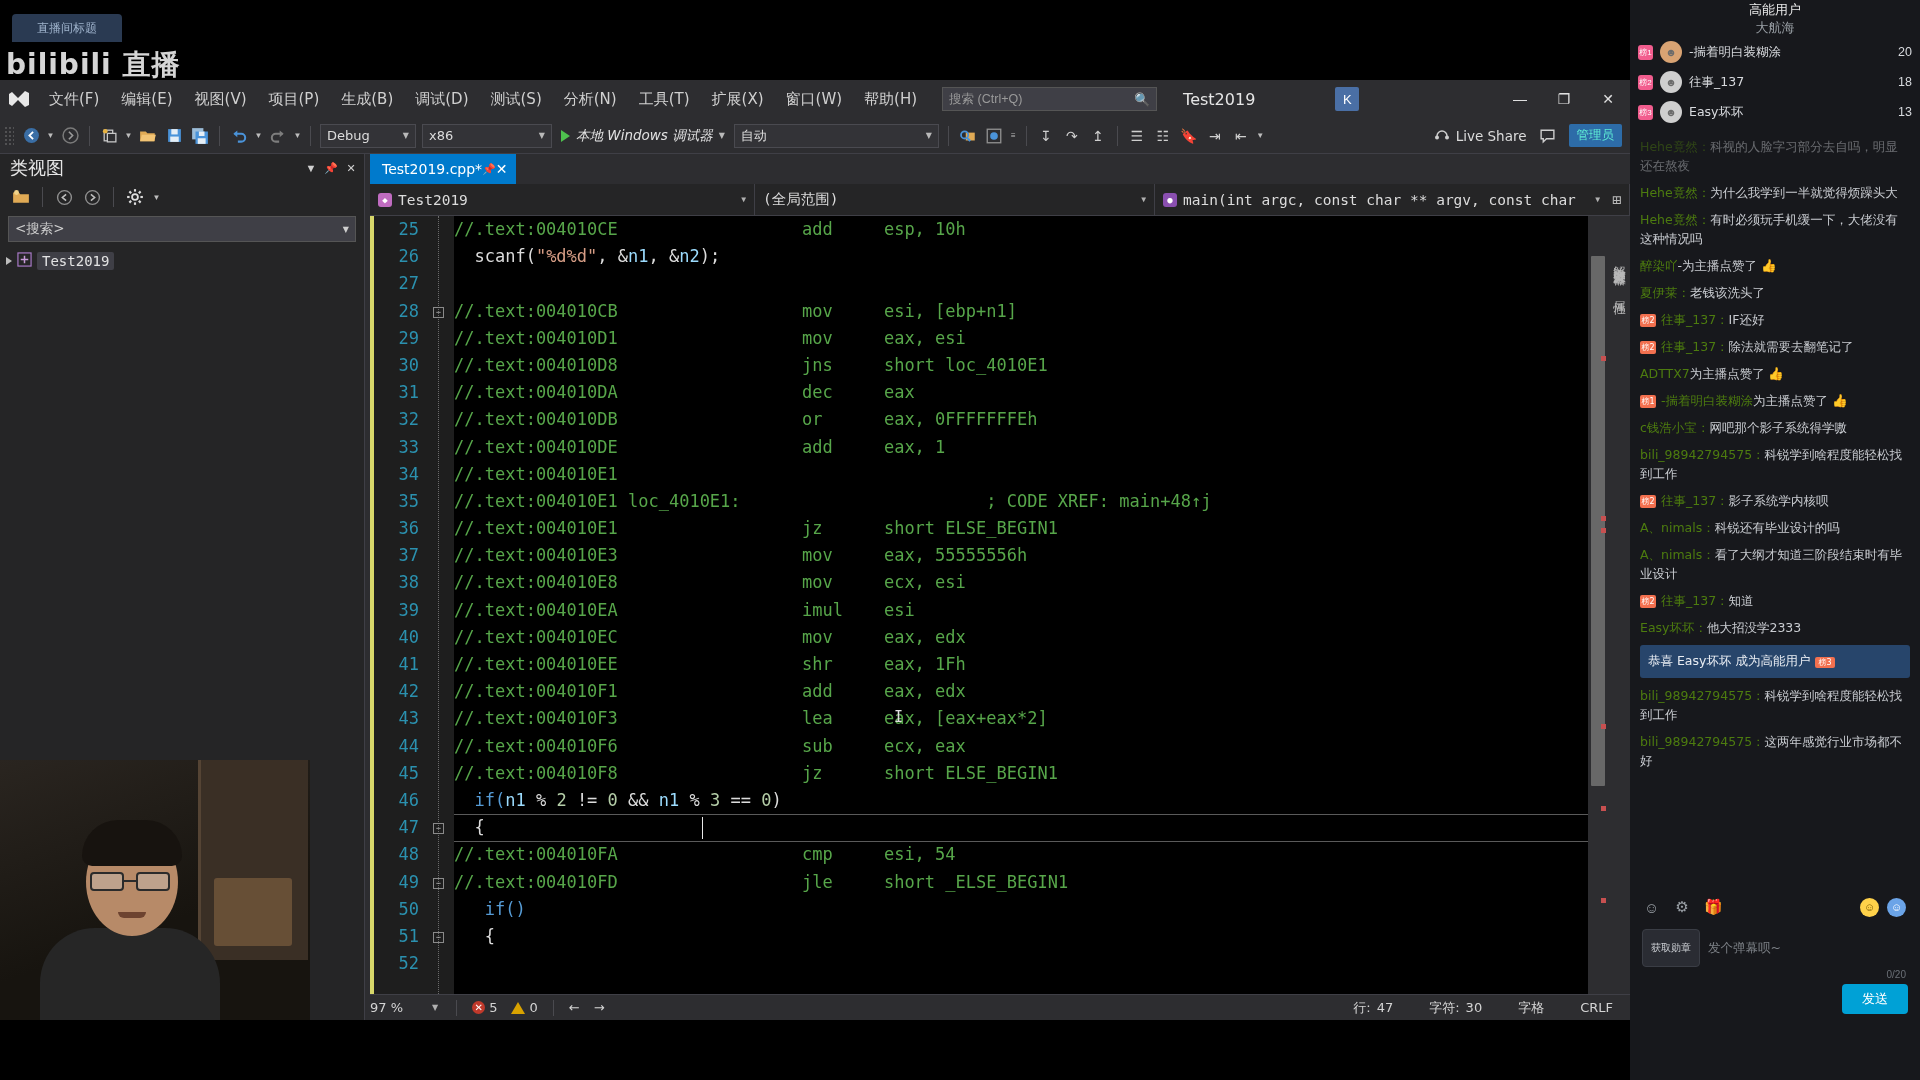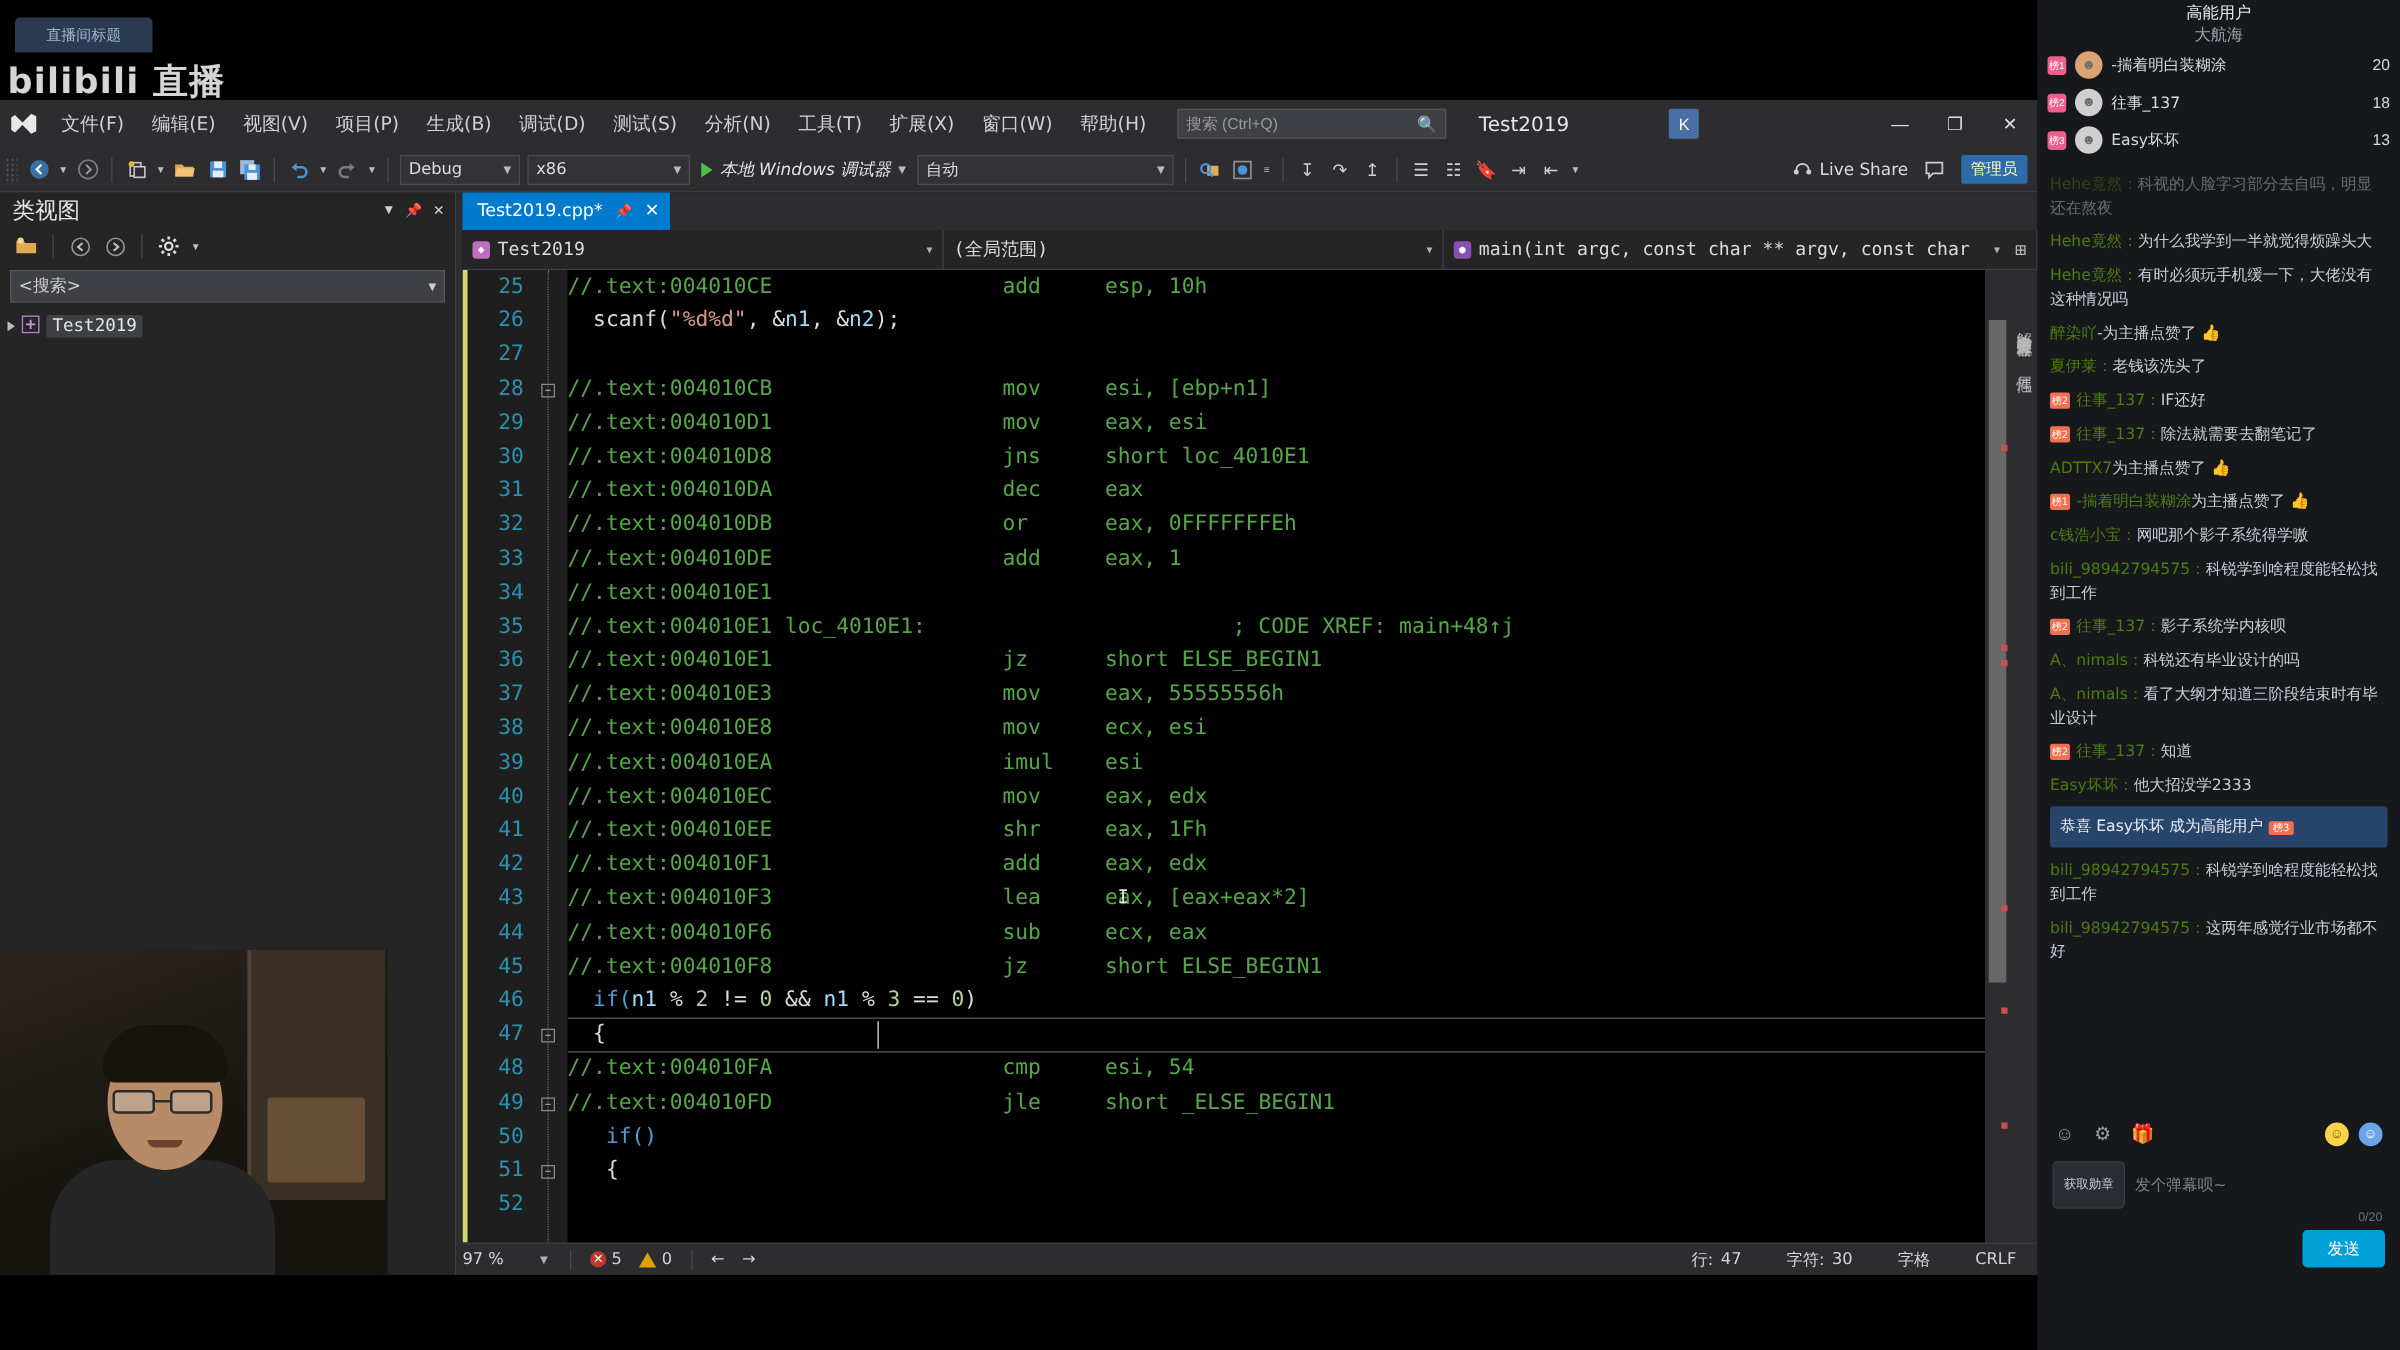--- a/index.html
+++ b/index.html
@@ -90,21 +90,21 @@
     white-space:nowrap; font-family:"DejaVu Sans", sans-serif;
   }
   .tb-combo .cc { margin-left:auto; font-size:8px; padding-left:10px; color:#b9b9b9; }
   .tb-run { display:flex; align-items:center; gap:6px; padding:0 6px; color:#e2e2e2; font-size:13.5px;
             white-space:nowrap; font-family:"DejaVu Sans", sans-serif;font-style:italic; }
   .tri { width:0; height:0; border-left:9px solid #4ec04e; border-top:6px solid transparent;
          border-bottom:6px solid transparent; }
   .tb-right { margin-left:auto; display:flex; align-items:center; gap:8px; padding-right:8px; }
   .live-share { display:flex; align-items:center; gap:6px; font-size:13.5px; color:#dcdcdc;
                 font-family:"DejaVu Sans", sans-serif; }
-  .admin-badge { background:#2d6ca8; color:#fef9c3; font-size:12.5px; padding:3px 8px; border-radius:2px;
+  .admin-badge { background:#2d6ca8; color:#5eead4; font-size:12.5px; padding:3px 8px; border-radius:2px;
                  font-family:"DejaVu Sans", sans-serif; }
 
   
   .vs-body { flex:1 1 auto; display:flex; min-height:0; }
 
   
   .classview { width:365px; background:#252526; display:flex; flex-direction:column;
                border-right:1px solid #3f3f46; }
   .cv-head { height:28px; display:flex; align-items:center; padding:0 4px 0 10px; }
   .cv-title { font-size:18px; color:#e5e5e5; font-family:Liberation Mono, monospace; }
@@ -124,21 +124,21 @@
   .cv-node .sel { background:#3f3f46; padding:1px 5px; border-radius:2px; }
   .arrow-r { width:0;height:0;border-left:6px solid #bdbdbd;border-top:4px solid transparent;
              border-bottom:4px solid transparent; }
 
   .vsplit { width:5px; background:#2d2d30; }
 
   
   .editor-wrap { flex:1; display:flex; flex-direction:column; min-width:0; background:#1e1e1e; }
   .tabstrip { height:30px; background:#2d2d30; display:flex; align-items:flex-end; }
   .doctab { height:30px; background:#007acc; color:#fff; display:flex; align-items:center;
-            padding:0 8px 0 12px; gap:10px; font-size:14px; font-family:"DejaVu Sans", sans-serif; }
+            padding:0 8px 0 12px; font-size:14px; font-family:"DejaVu Sans", sans-serif; }
   .doctab .x { font-size:14px; }
   .navbar { height:32px; background:#252526; display:flex; align-items:center;
             border-bottom:1px solid #3f3f46; }
   .navbox { height:32px; display:flex; align-items:center; gap:6px; padding:0 8px;
             color:#dcdcdc; font-size:14.5px; font-family:"DejaVu Sans Mono", monospace;
             border-right:1px solid #3f3f46; }
   .navbox .cc { margin-left:auto; font-size:8px; color:#b0b0b0; padding-left:12px; }
   .nb1 { width:385px; } .nb2 { width:400px; } .nb3 { flex:1; min-width:0; }
   .nb3 .txt { overflow:hidden; white-space:nowrap; text-overflow:clip; }
   .navicon { width:14px;height:14px;border-radius:3px;background:#8a4fb0;

